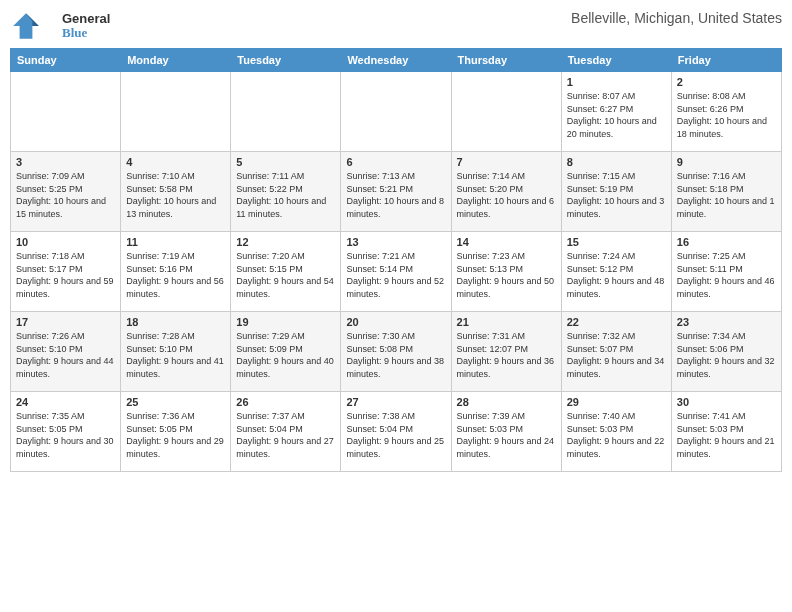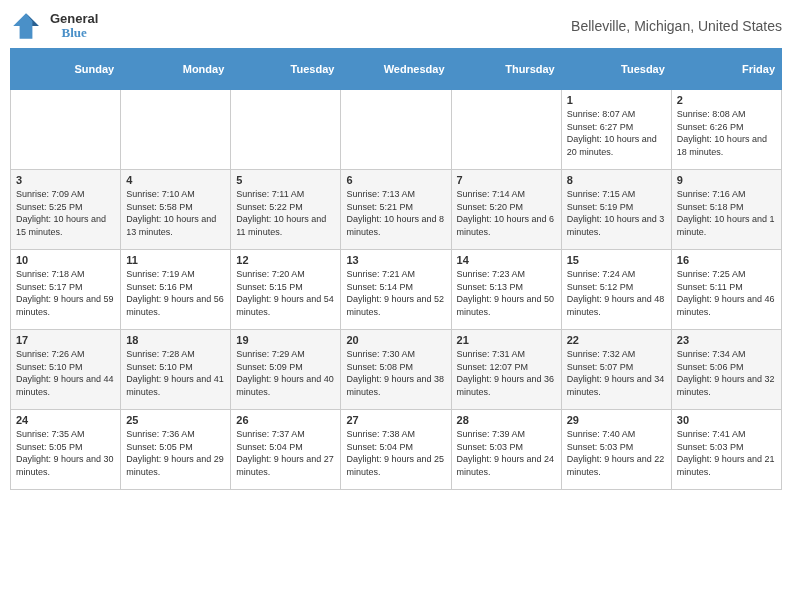--- a/index.html
+++ b/index.html
@@ -12,22 +12,21 @@
     }
     .header {
       display: flex;
       justify-content: space-between;
       align-items: flex-start;
       margin-bottom: 6px;
     }
     .logo {
       display: flex;
       align-items: center;
-      gap: 8px;
-      text-align: center;
+      gap: 20px;
     }
     .logo-text {
       display: flex;
       flex-direction: column;
       line-height: 1.1;
     }
     .logo-general {
       font-size: 13px;
       font-weight: bold;
       color: #333;
@@ -46,32 +45,31 @@
       text-align: right;
     }
     .month-title {
       font-size: 32px;
       font-weight: normal;
       color: #333;
     }
     .location {
       font-size: 14px;
       color: #555;
-      margin-top: 8px;
     }
     .calendar {
       width: 100%;
       border-collapse: collapse;
       font-size: 10px;
     }
     .calendar th {
       background-color: #4a90c8;
       color: #fff;
-      text-align: right;
-      padding: 14px 6px;
+      text-align: left;
+      padding: 5px 6px;
       font-size: 11px;
       font-weight: bold;
       border: 1px solid #4a90c8;
     }
     .calendar td {
       border: 1px solid #ccc;
       vertical-align: top;
       padding: 4px 5px;
       width: calc(100% / 7);
       min-height: 80px;

